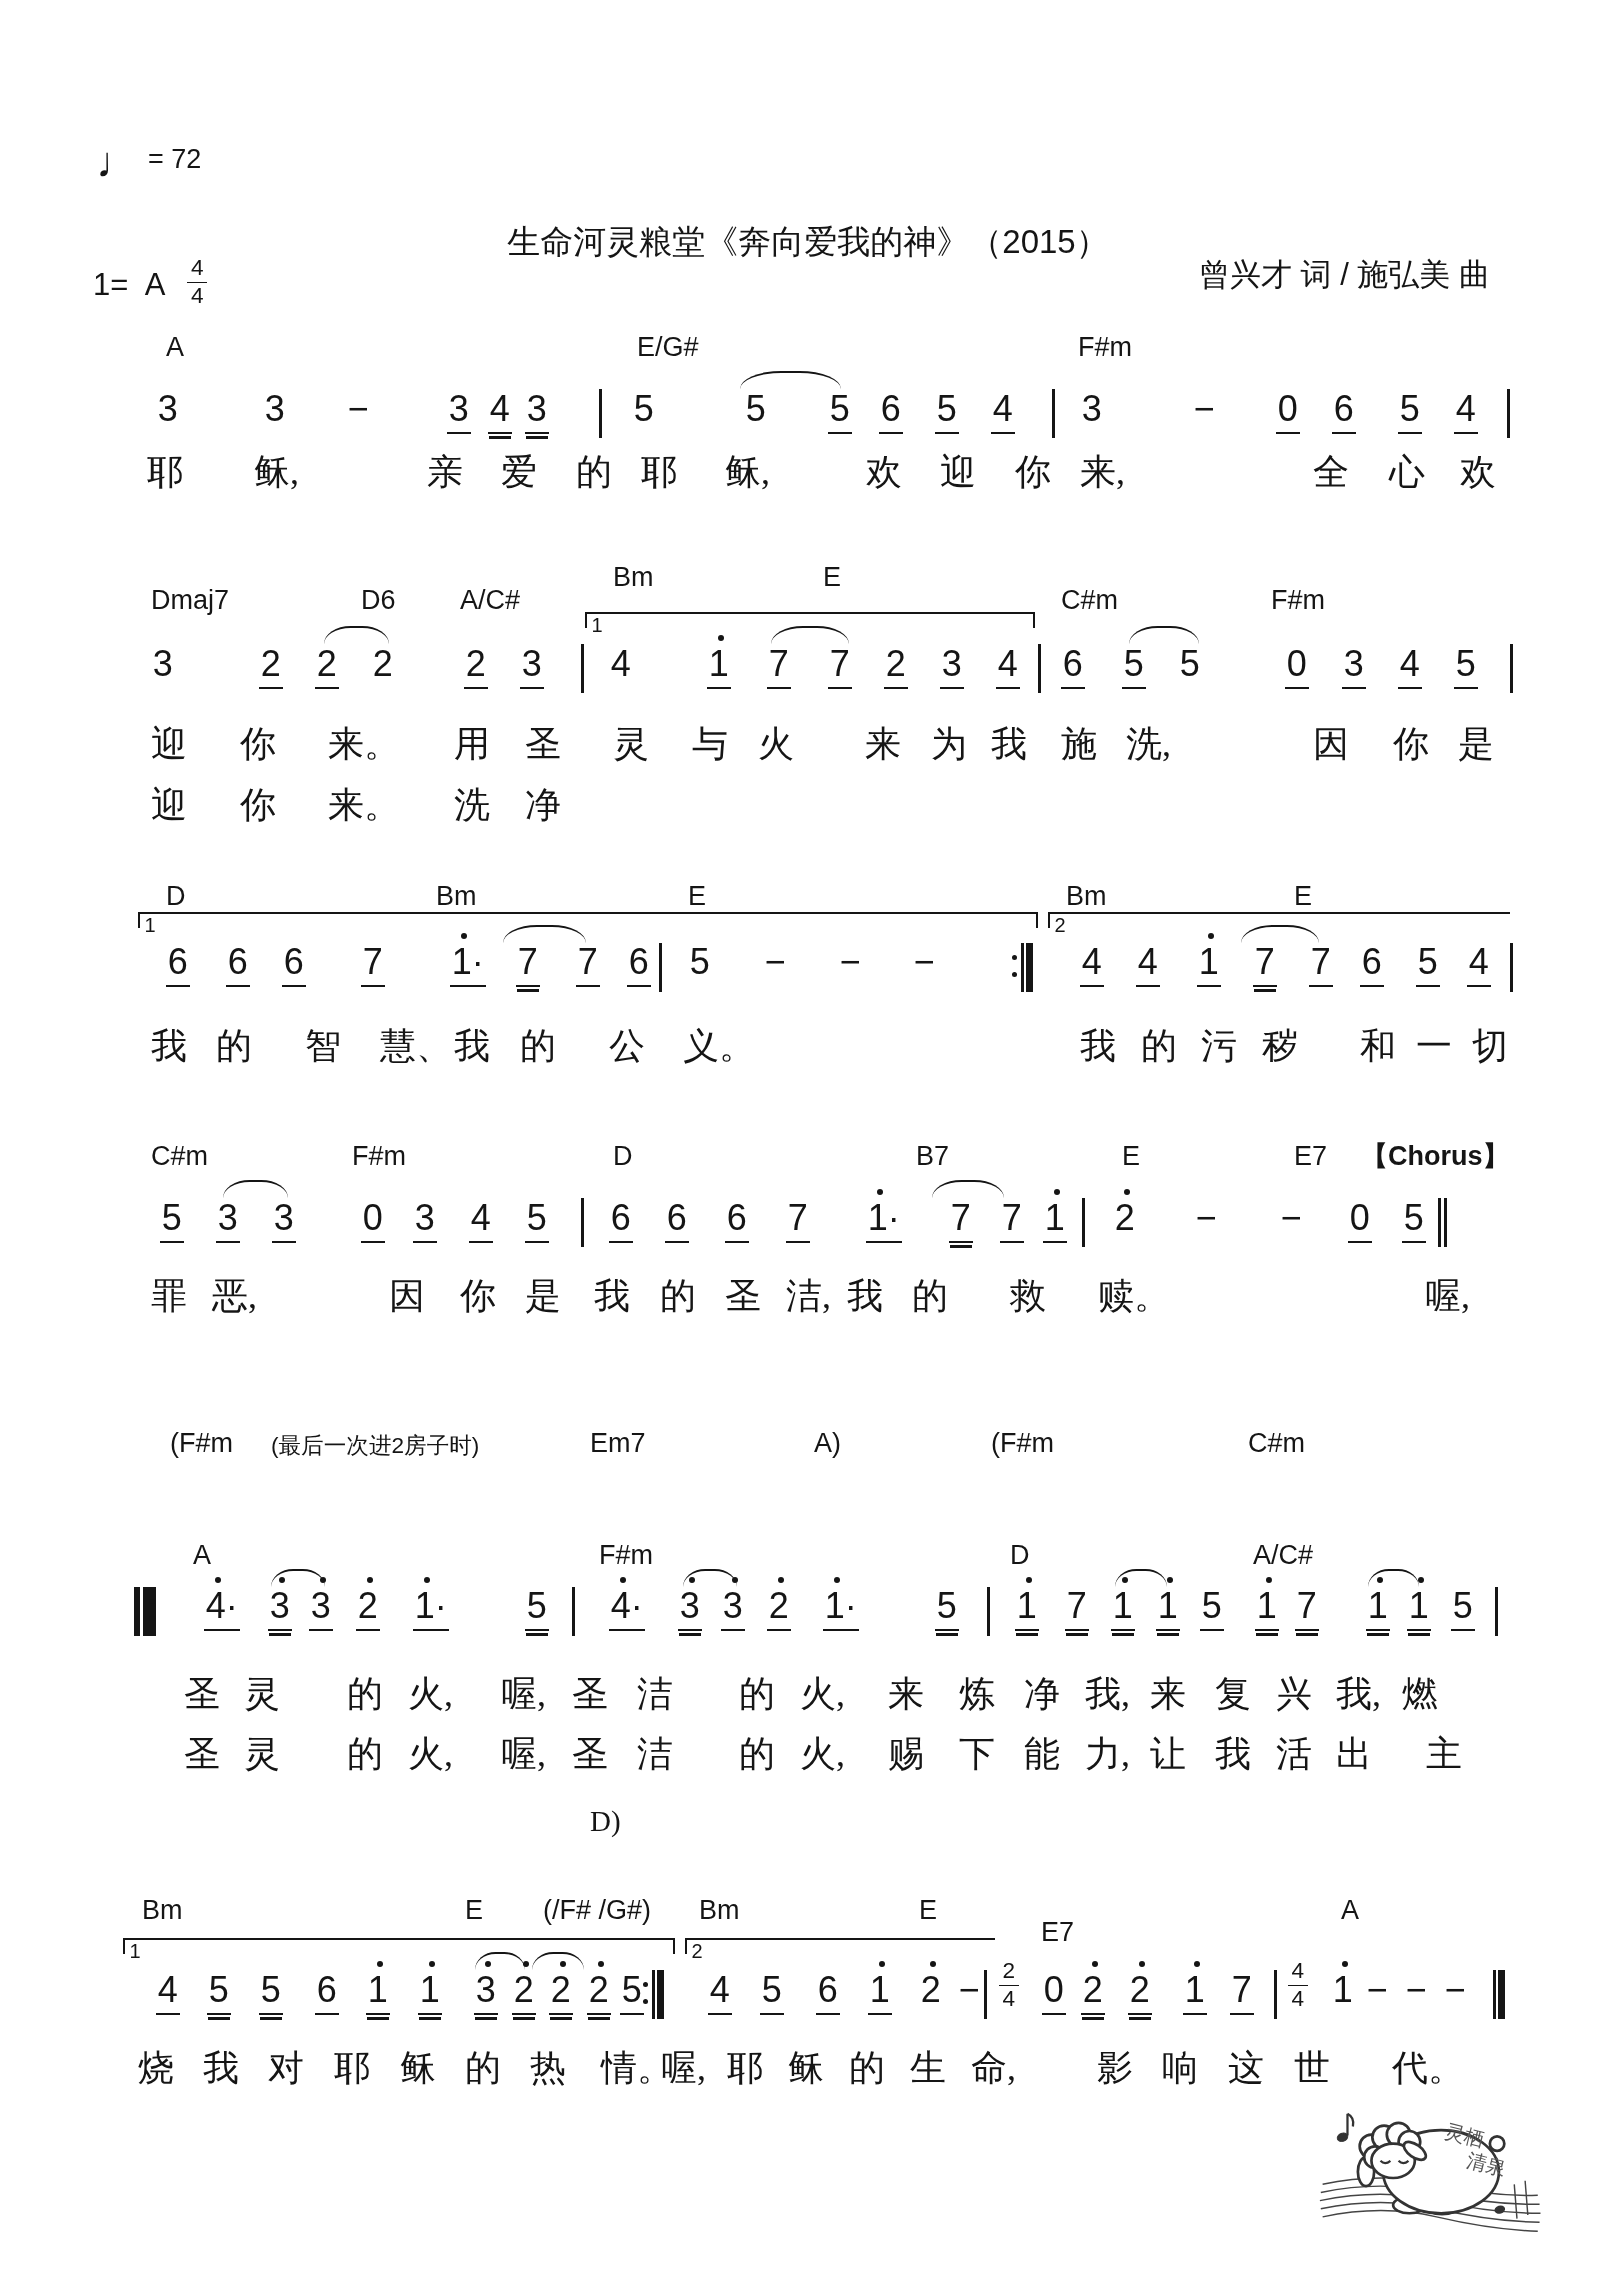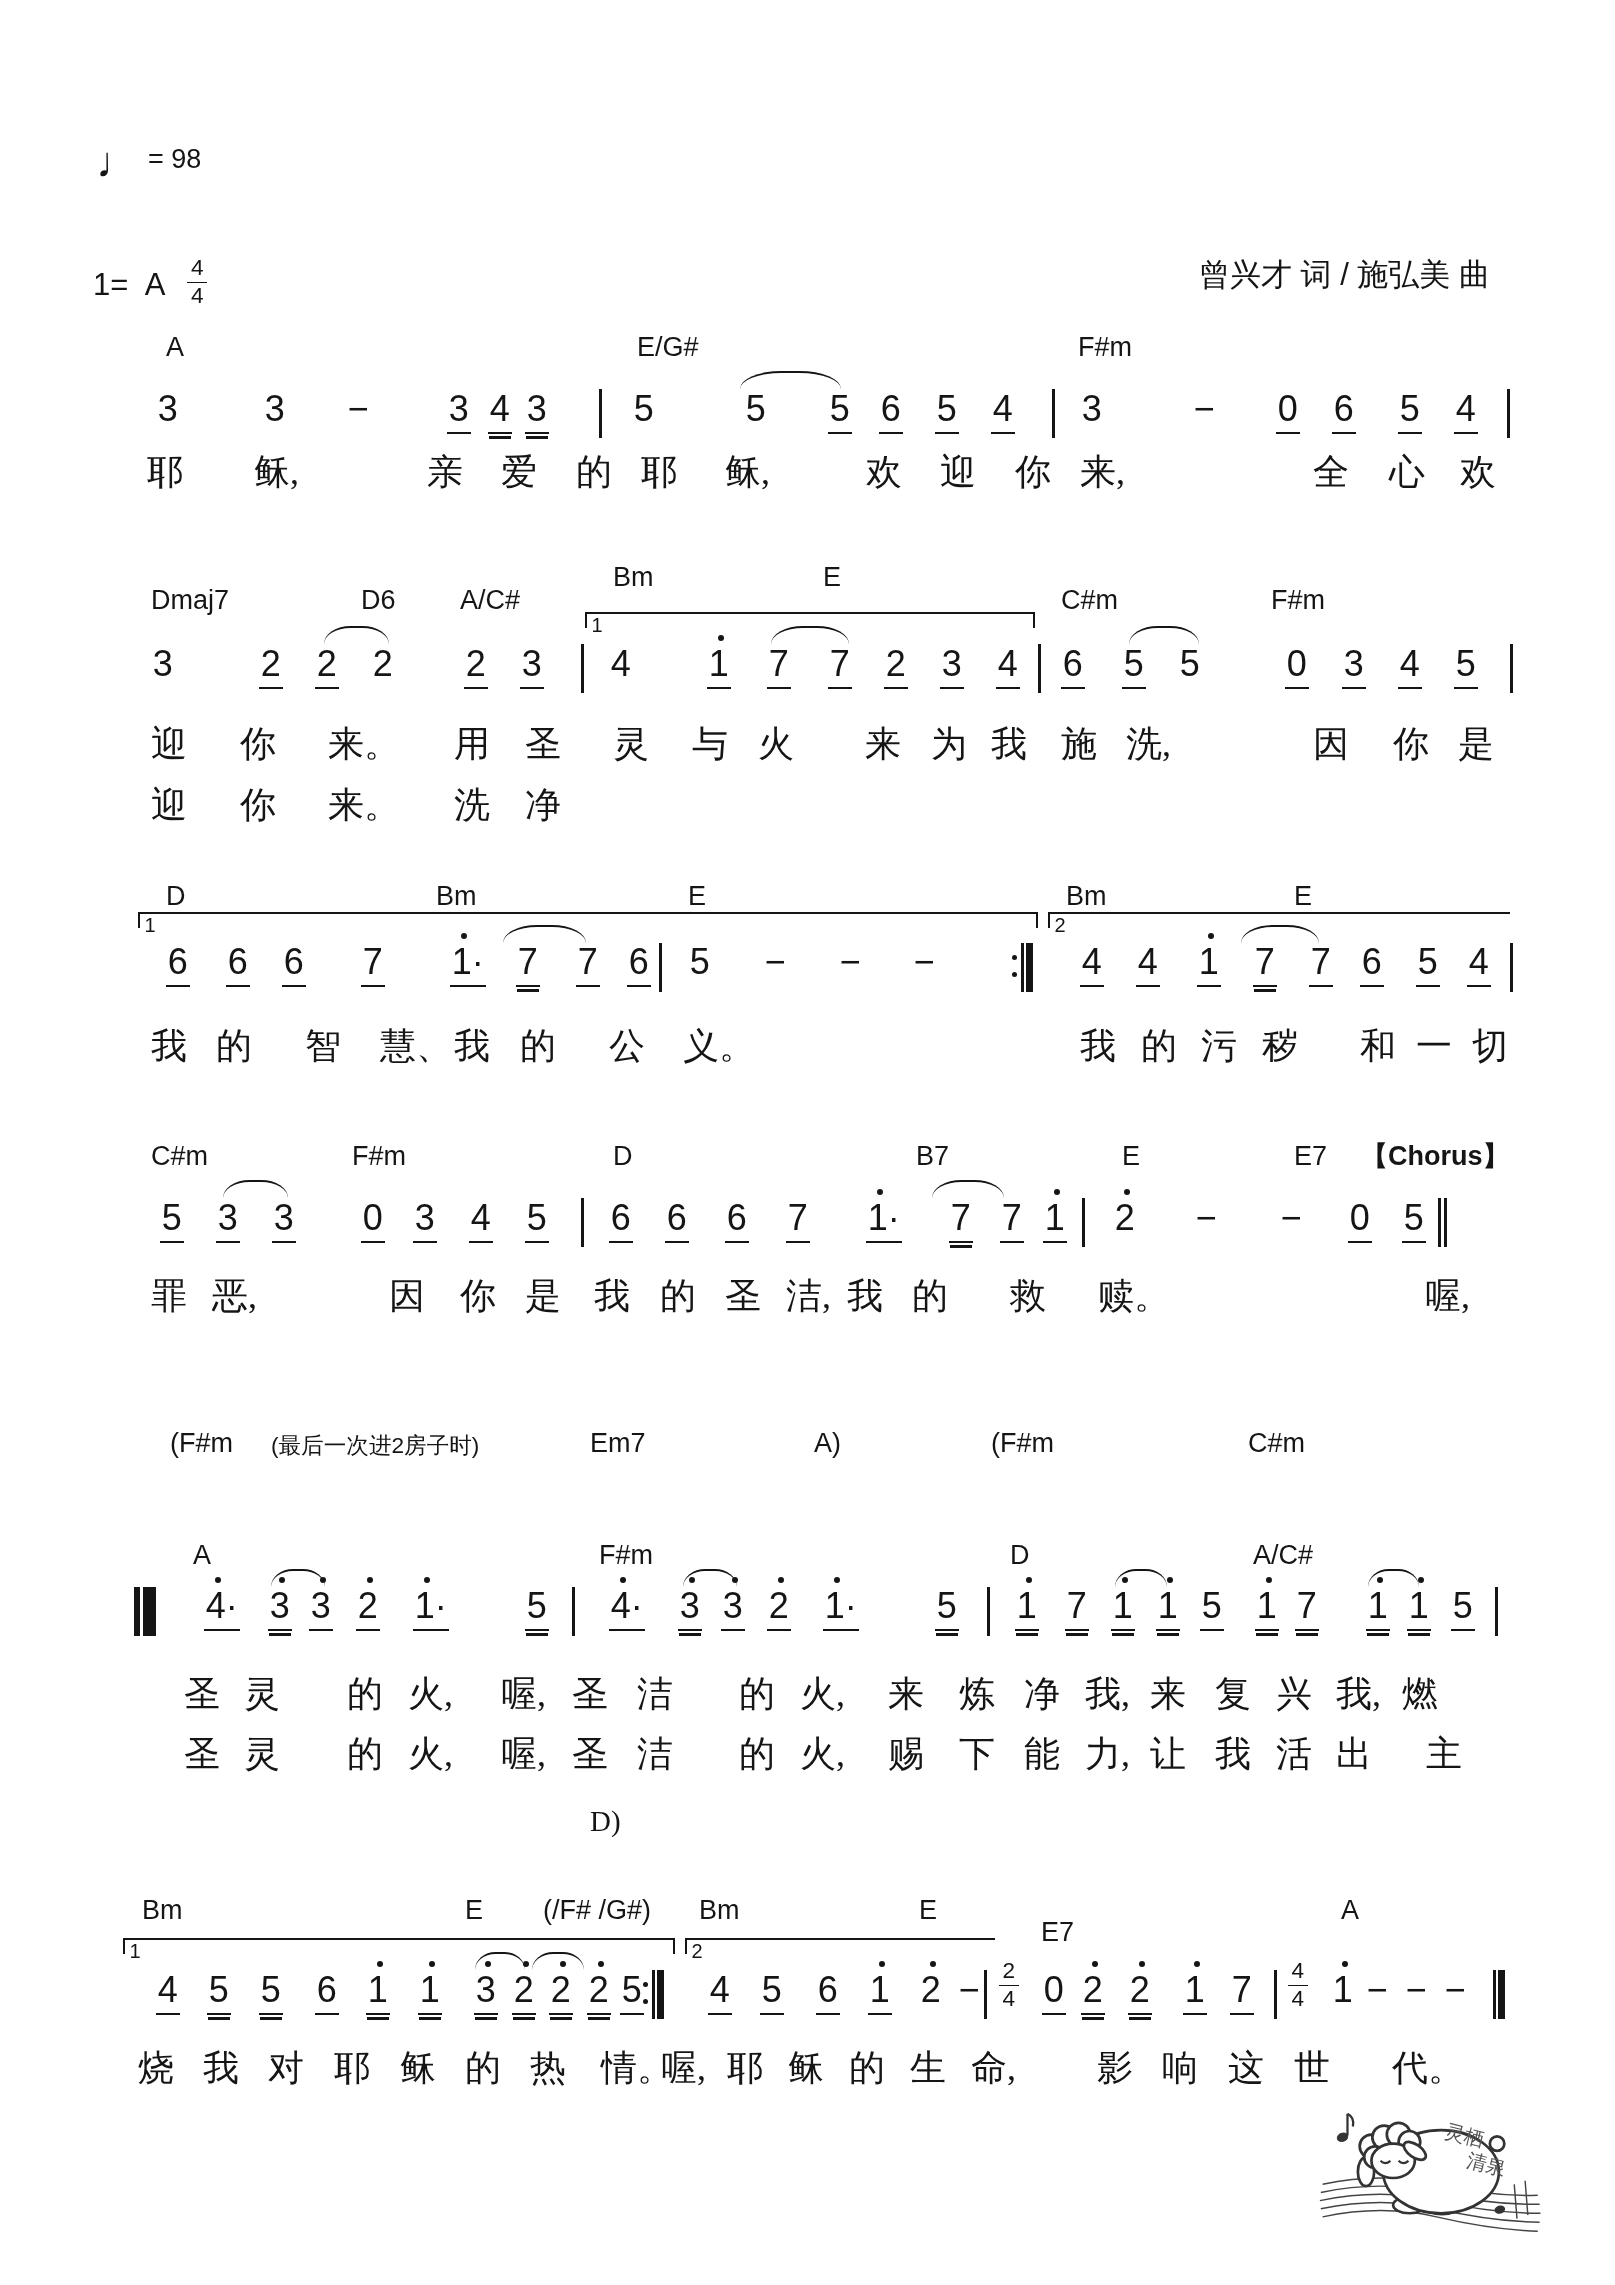--- a/index.html
+++ b/index.html
@@ -45,23 +45,24 @@
         background:var(--ink,#151515);box-shadow:0 17px 0 var(--ink,#151515)}
   .ann{position:absolute;white-space:nowrap;font-family:"Liberation Serif","DejaVu Serif",serif}
   .logo{position:absolute;left:1319px;top:2101px}
 </style>
 </head>
 <body>
 
 <div class="page" style="--ink: #151515; --paper: #ffffff;">
 
   <div class="tempo">
-    <span class="tnote">♩</span><span class="ttext">= 98</span>
+    <span class="tnote">♩</span><span class="ttext">= 72</span>
   </div>
 
+  <div class="subtitle">生命河灵粮堂《奔向爱我的神》（2015）</div>
   <div class="credits">曾兴才 词 / 施弘美 曲</div>
 
   <div class="keyline">
     <span>1=</span>
     <span class="kv">A</span>
     <span class="tsig">
       <span class="tsnum">4</span>
       <span class="tsden">4</span>
     </span>
   </div>

